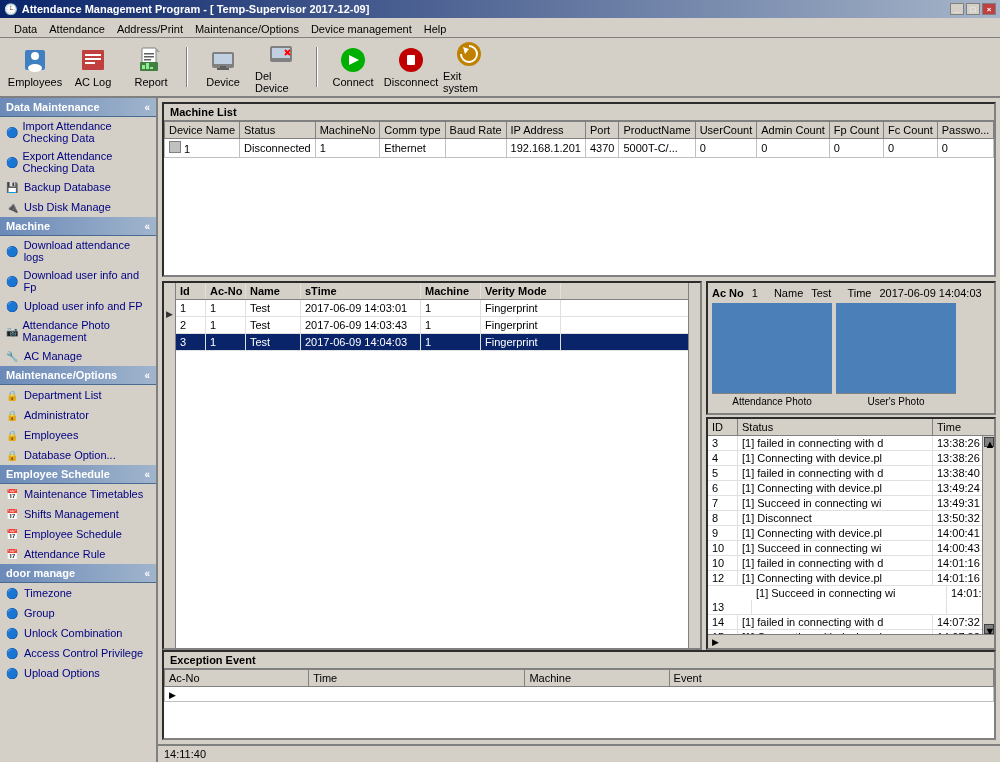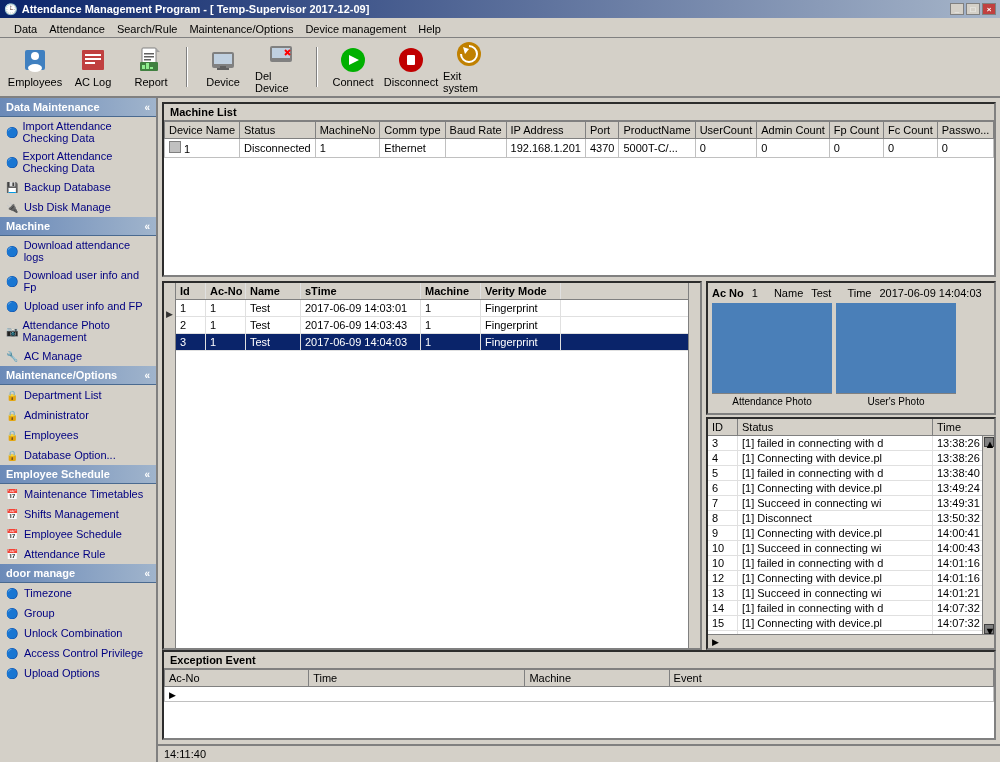--- a/index.html
+++ b/index.html
@@ -268,21 +268,21 @@
   <div class="title-bar-buttons">
     <div class="title-btn">_</div>
     <div class="title-btn">□</div>
     <div class="title-btn" style="background:#c04040;color:white;">×</div>
   </div>
 </div>
 
 <div class="menu-bar">
   <div class="menu-item">Data</div>
   <div class="menu-item">Attendance</div>
-  <div class="menu-item">Search/Rule</div>
+  <div class="menu-item">Address/Print</div>
   <div class="menu-item">Maintenance/Options</div>
   <div class="menu-item">Device management</div>
   <div class="menu-item">Help</div>
 </div>
 
 <div class="toolbar">
   <div class="toolbar-btn">
     <div class="toolbar-icon">
       <svg width="28" height="28" viewBox="0 0 28 28">
         <rect x="4" y="4" width="20" height="20" rx="2" fill="#4080c0"></rect>
@@ -668,21 +668,21 @@
       <div class="log-cell" style="width:30px;">10</div>
       <div class="log-cell" style="width:195px;">[1] failed in connecting with d</div>
       <div class="log-cell" style="width:100px;">14:01:16 06-09</div>
     </div>
                   <div class="log-row">
       <div class="log-cell" style="width:30px;">12</div>
       <div class="log-cell" style="width:195px;">[1] Connecting with device.pl</div>
       <div class="log-cell" style="width:100px;">14:01:16 06-09</div>
     </div>
                   <div class="log-row">
-      <div class="log-cell" style="width:30px;">13</div>
+      <div class="log-cell" style="width:44px;margin-top:14px;">13</div>
       <div class="log-cell" style="width:195px;">[1] Succeed in connecting wi</div>
       <div class="log-cell" style="width:100px;">14:01:21 06-09</div>
     </div>
                   <div class="log-row">
       <div class="log-cell" style="width:30px;">14</div>
       <div class="log-cell" style="width:195px;">[1] failed in connecting with d</div>
       <div class="log-cell" style="width:100px;">14:07:32 06-09</div>
     </div>
                   <div class="log-row">
       <div class="log-cell" style="width:30px;">15</div>

